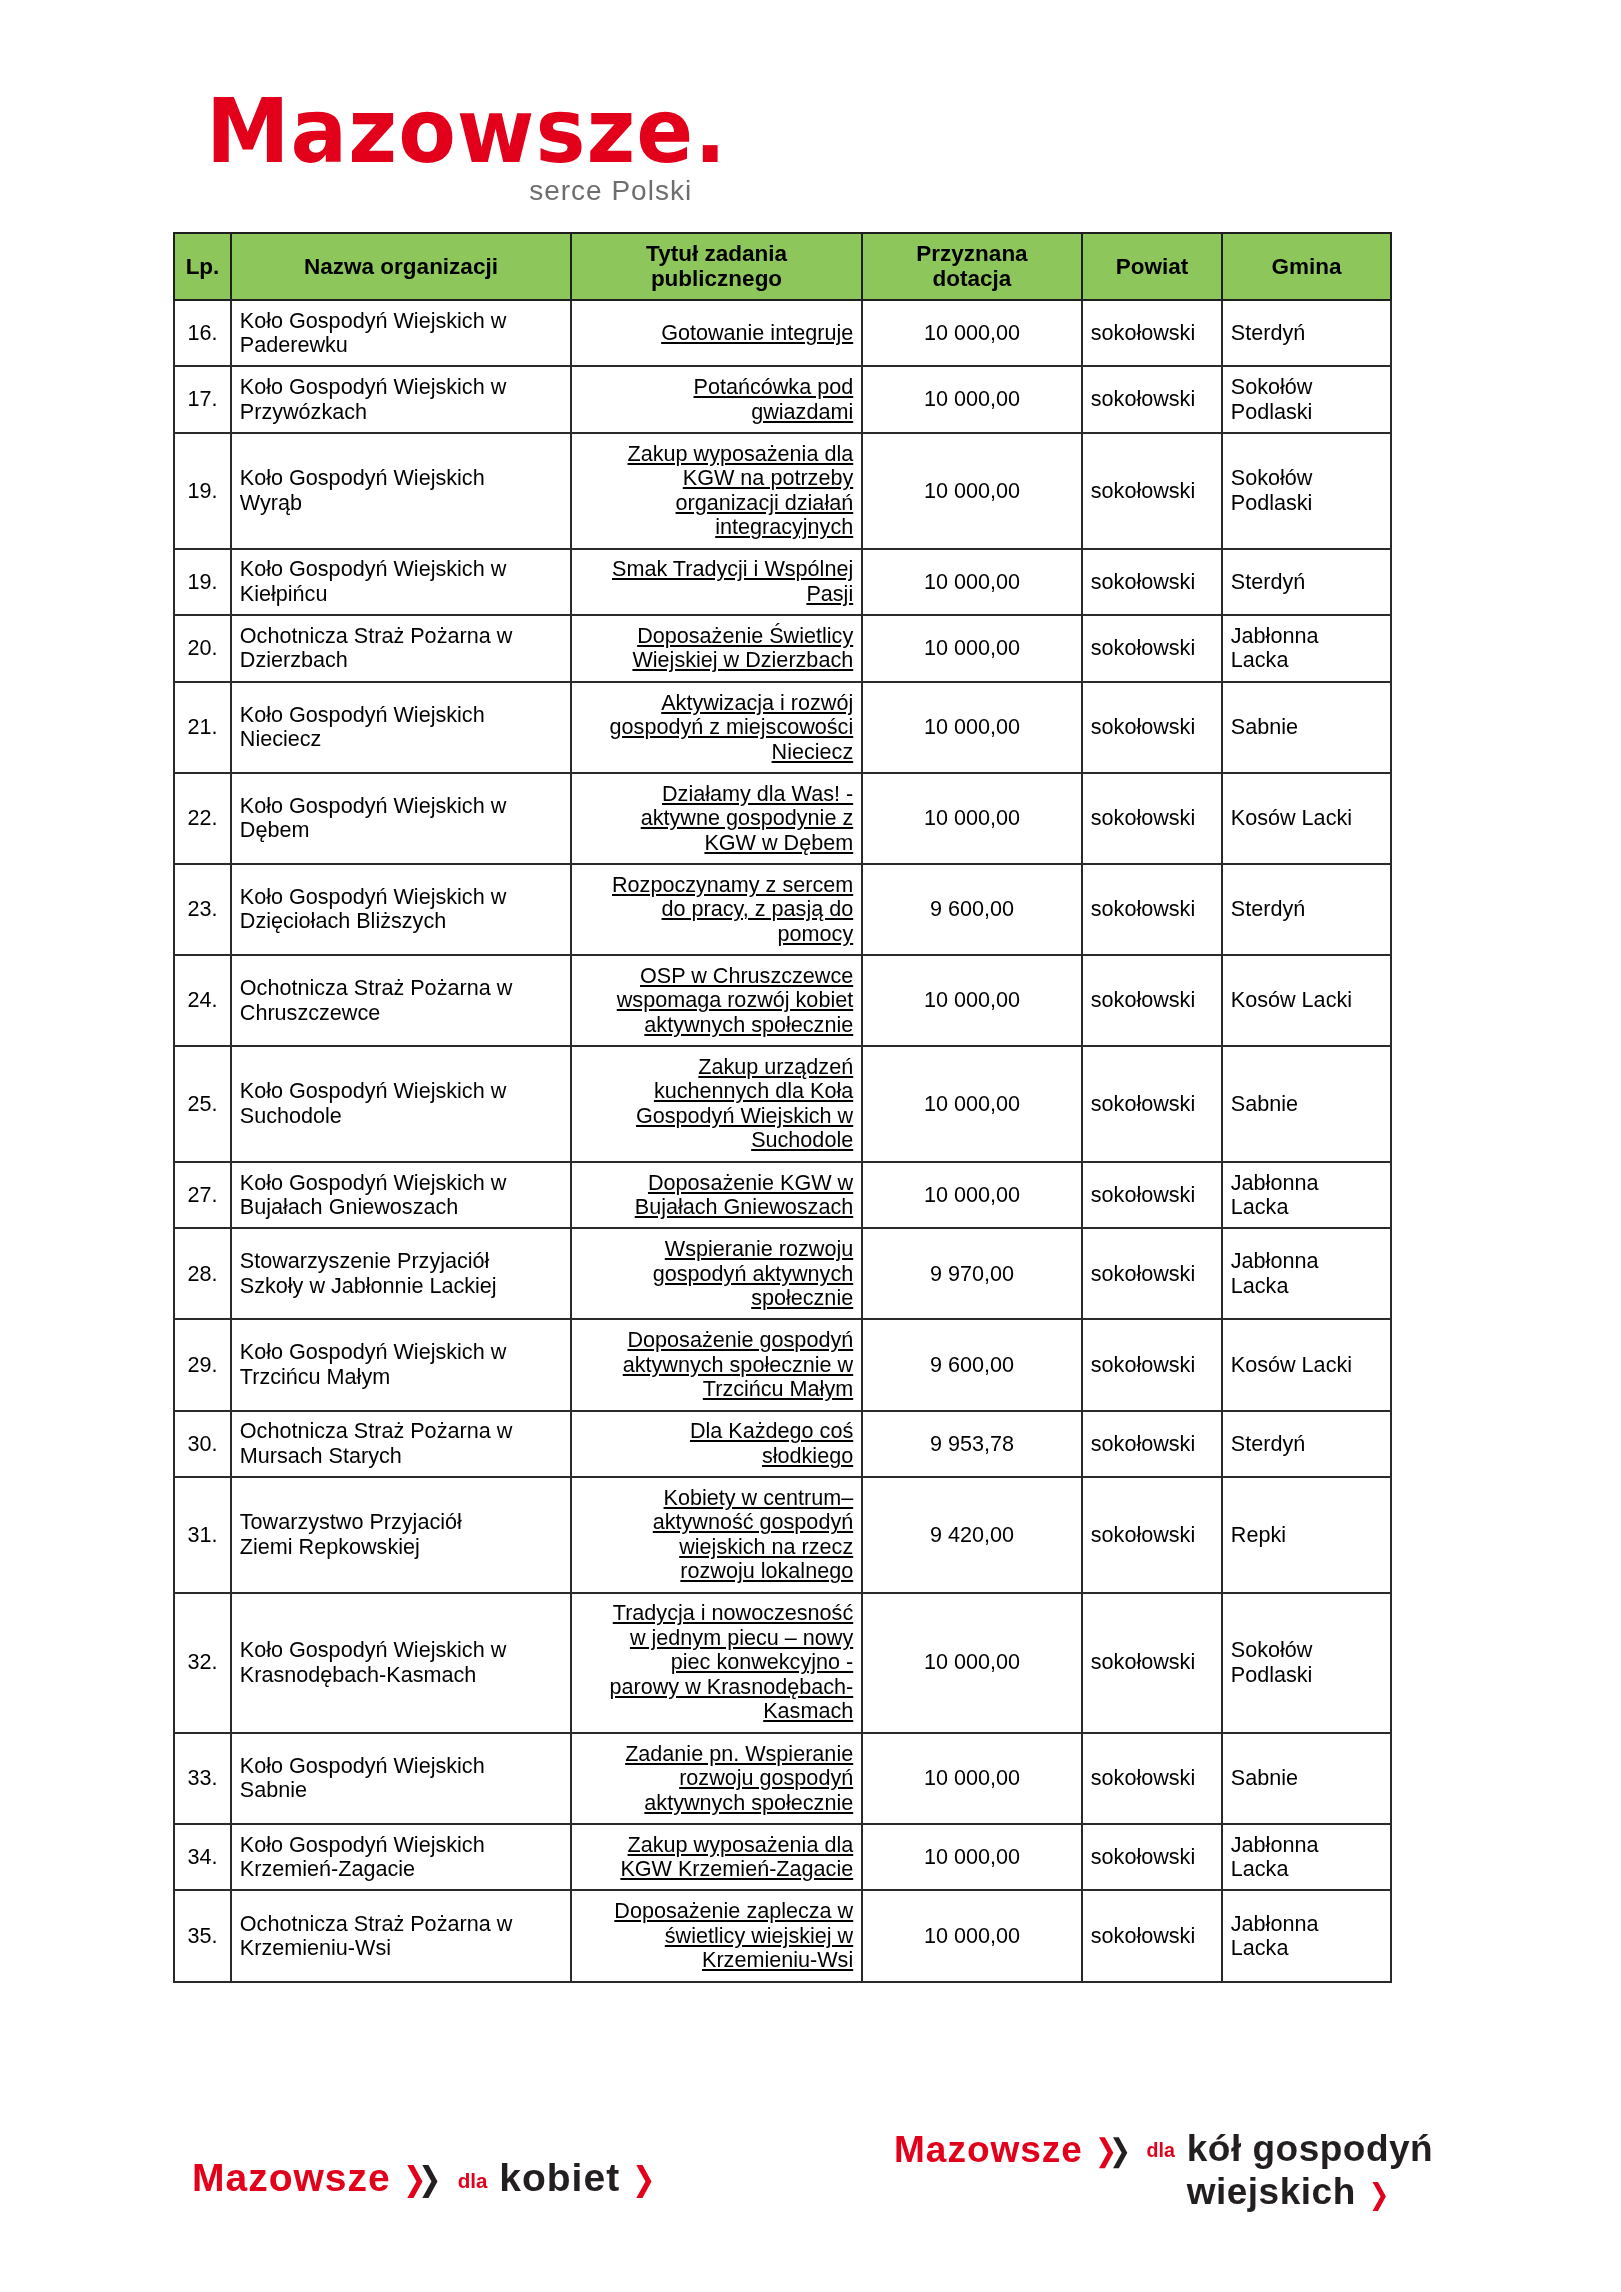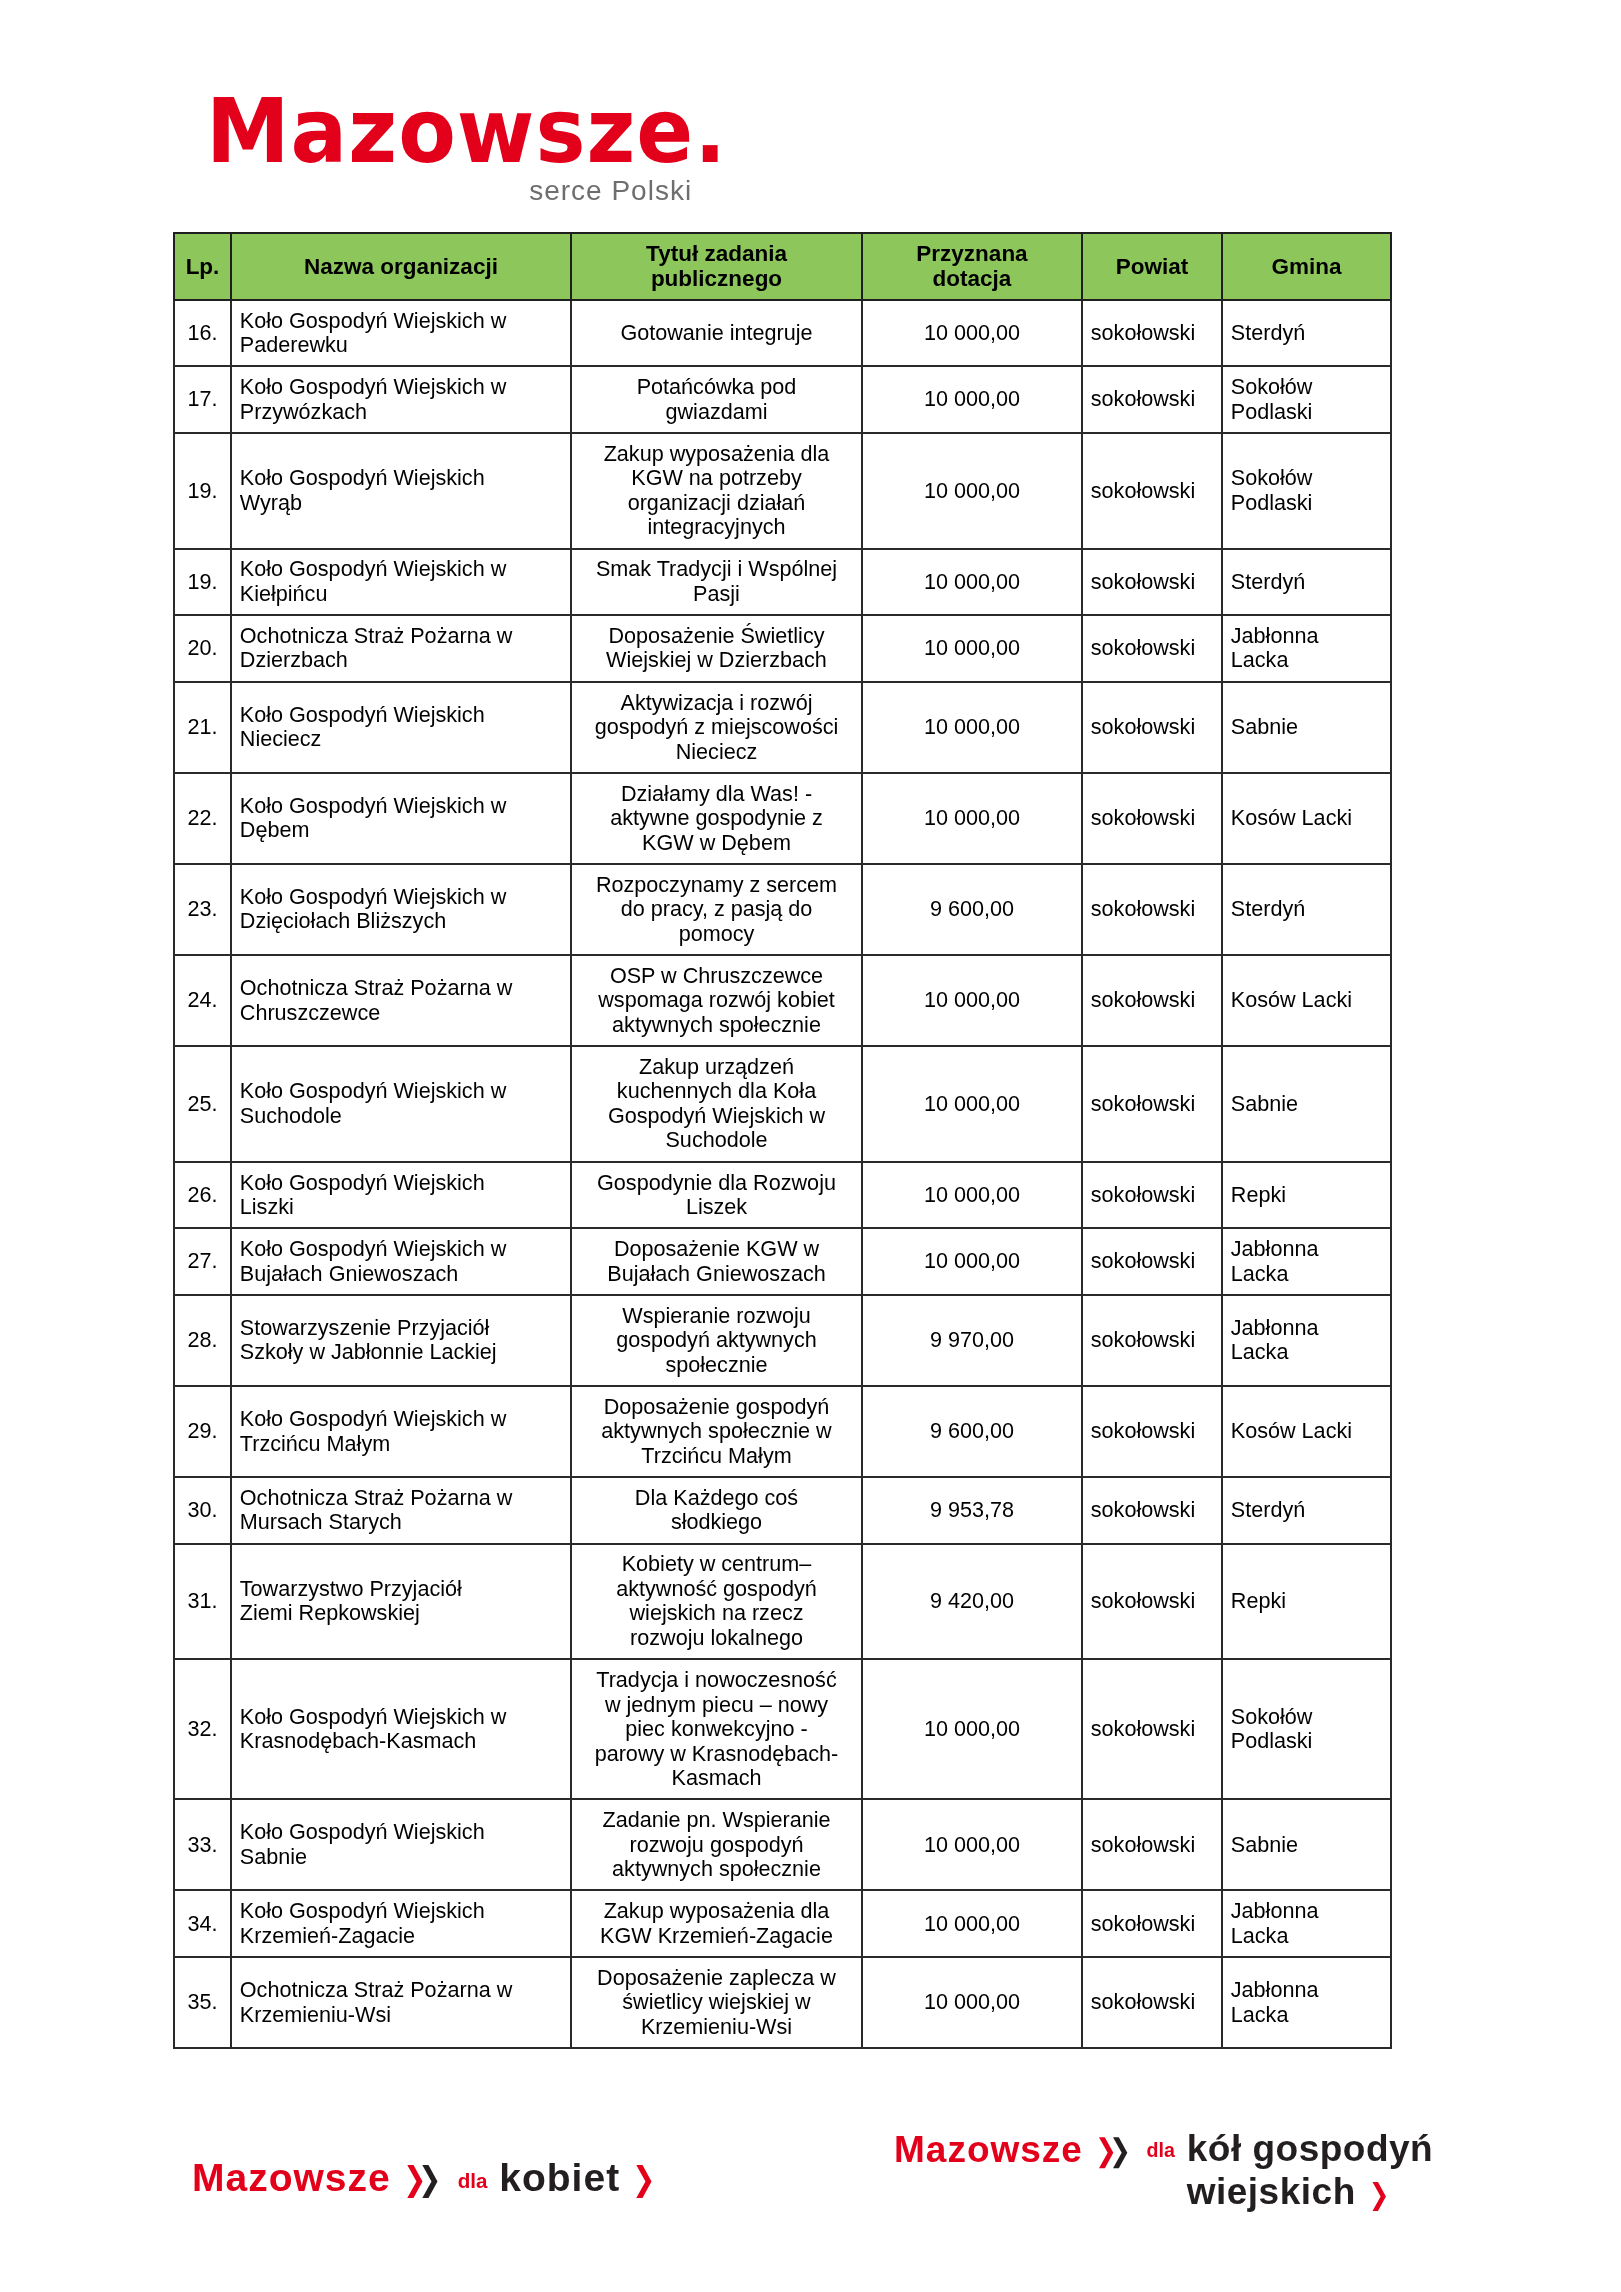--- a/index.html
+++ b/index.html
@@ -41,21 +41,21 @@
   table.grants td{
     font-size:21.6px;line-height:24.5px;
     vertical-align:middle;
     border:2.9px solid #2a2a2a;border-left-width:2px;border-right-width:2px;
     padding:7.8px 7.8px;
     white-space:pre-line;
     overflow:hidden;
   }
   td.col-lp{text-align:center;padding-left:2px;padding-right:2px;}
   td.col-name{text-align:left;}
-  td.col-title{text-align:center;}
+  td.col-title{text-align:right;text-decoration:underline;}
   td.col-amount{text-align:center;}
   td.col-powiat{text-align:left;}
   td.col-gmina{text-align:left;}
 
   
   .chev{color:#e2001a;font-weight:bold;display:inline-block;transform:scaleX(0.85);}
   .chev.dark{color:#231f20;}
   .footer-left{
     position:absolute;left:192px;top:2156px;
     display:flex;align-items:center;gap:9.8px;white-space:nowrap;
@@ -213,30 +213,20 @@
 Suchodole</td>
           <td class="col-title">Zakup urządzeń
 kuchennych dla Koła
 Gospodyń Wiejskich w
 Suchodole</td>
           <td class="col-amount">10 000,00</td>
           <td class="col-powiat">sokołowski</td>
           <td class="col-gmina">Sabnie</td>
         </tr>
         <tr>
-          <td class="col-lp">26.</td>
-          <td class="col-name">Koło Gospodyń Wiejskich
-Liszki</td>
-          <td class="col-title">Gospodynie dla Rozwoju
-Liszek</td>
-          <td class="col-amount">10 000,00</td>
-          <td class="col-powiat">sokołowski</td>
-          <td class="col-gmina">Repki</td>
-        </tr>
-        <tr>
           <td class="col-lp">27.</td>
           <td class="col-name">Koło Gospodyń Wiejskich w
 Bujałach Gniewoszach</td>
           <td class="col-title">Doposażenie KGW w
 Bujałach Gniewoszach</td>
           <td class="col-amount">10 000,00</td>
           <td class="col-powiat">sokołowski</td>
           <td class="col-gmina">Jabłonna
 Lacka</td>
         </tr>

